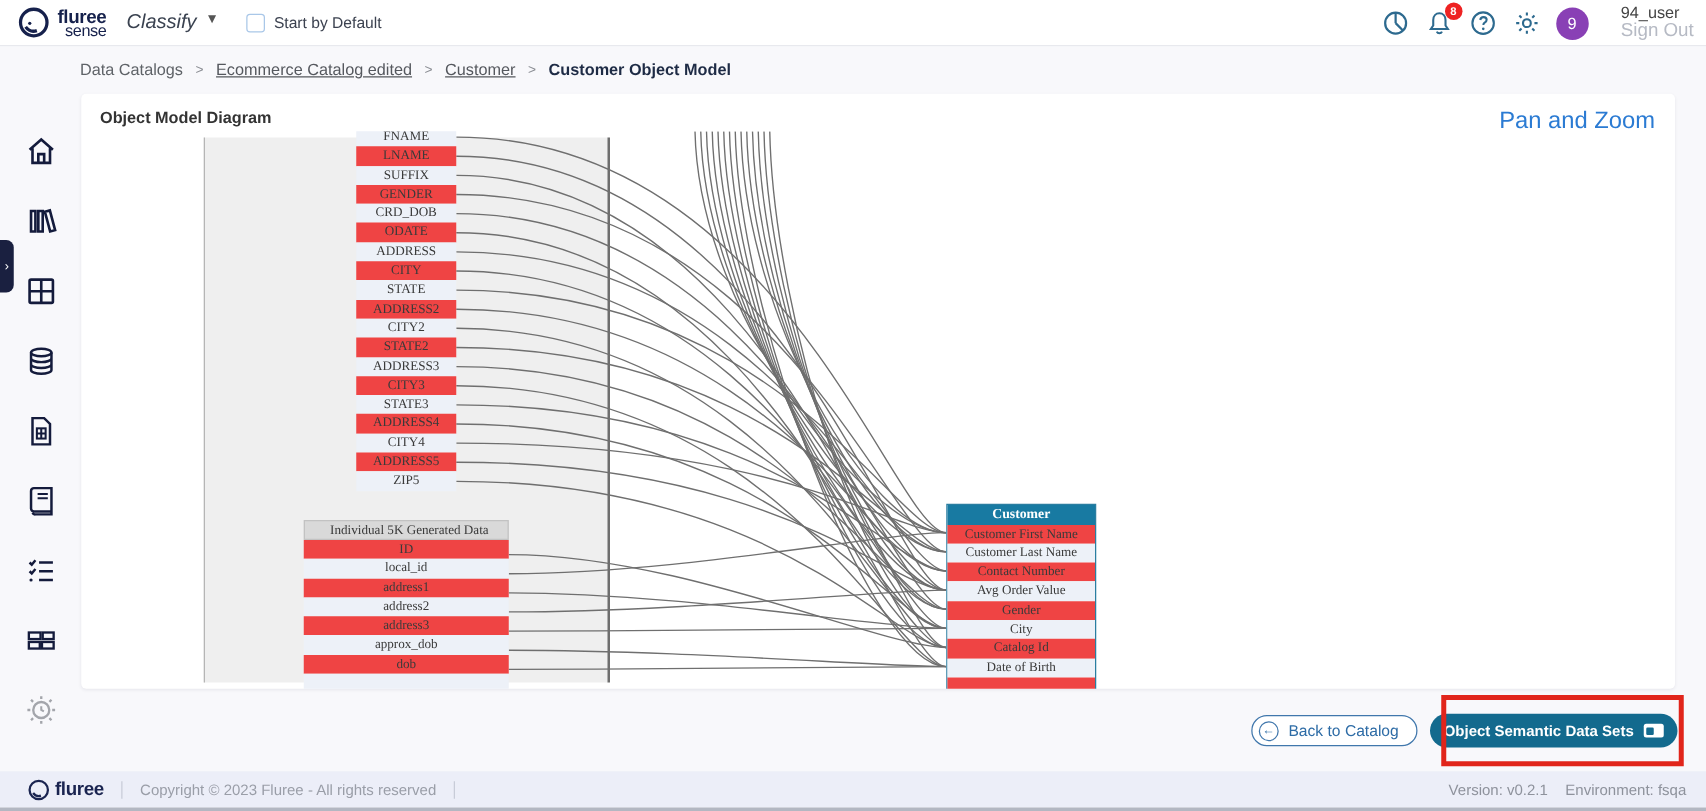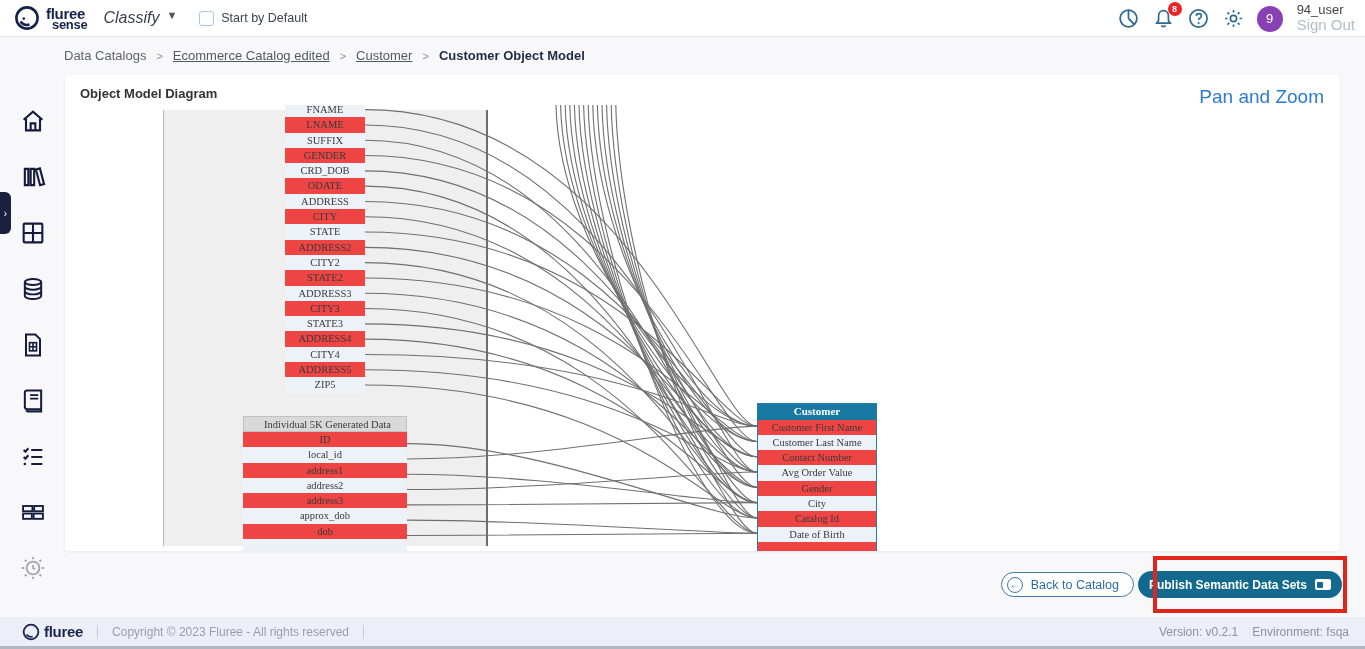--- a/index.html
+++ b/index.html
@@ -5,39 +5,39 @@
   * { margin:0; padding:0; box-sizing:border-box; }
   html,body { width:1365px; height:649px; overflow:hidden; background:#f8f8fb;
     font-family:"Liberation Sans", sans-serif; color:#333; }
 
   
   .topbar { position:absolute; left:0; top:0; width:1365px; height:37px; background:#fff;
     border-bottom:1px solid #e8e9ee; display:flex; align-items:center; z-index:20; }
   .logo { display:flex; align-items:center; gap:6px; margin-left:14px; }
   .logo-text { line-height:1; }
   .logo-text .l1 { font-size:15px; font-weight:bold; color:#16214c; letter-spacing:-.3px; }
-  .logo-text .l2 { font-size:13px; font-weight:bold; color:#16214c; letter-spacing:-.3px; margin-top:-3px; margin-left:6px; }
+  .logo-text .l2 { font-size:13px; font-weight:normal; color:#16214c; letter-spacing:-.3px; margin-top:-3px; margin-left:6px; }
   .classify { display:flex; gap:7px; margin-left:16px; font-size:16px; color:#3a4250; cursor:pointer;font-style:italic; }
   .caret { font-size:11px; color:#555; }
   .chk-wrap { display:flex; align-items:center; gap:7px; margin-left:22px; }
   .chk { width:15px; height:15px; border:1.5px solid #a9c7e8; border-radius:3px; background:#fff; }
   .chk-label { font-size:12.5px; color:#3c4250; }
   .search-pill { position:absolute; left:300px; top:5px; width:390px; height:27px; background:#f1f2f5;
     border-radius:14px; display:flex; align-items:center; padding:0 12px; }
   .search-pill input { flex:1; border:none; outline:none; background:transparent; font-size:14px;
     font-family:"Liberation Sans", sans-serif; color:#3f444c; }
   .search-pill input::placeholder { color:#3f444c; opacity:1; }
   .top-icons { position:absolute; right:10px; top:0; height:37px; display:flex; align-items:center; gap:12px; }
   .tico { width:23px; height:23px; color:#2d6a8f; position:relative; cursor:pointer; }
   .badge { position:absolute; top:-5px; right:-7px; min-width:14px; height:14px; border-radius:7px;
     background:#ee2222; color:#fff; font-size:9px; font-weight:bold; display:flex; align-items:center;
     justify-content:center; padding:0 3px; }
   .avatar { width:26px; height:26px; border-radius:50%; background:#8940b5; color:#fff; font-size:13px;
     display:flex; align-items:center; justify-content:center; cursor:pointer; }
-  .user-block { line-height:1.1; margin-left:2px; }
+  .user-block { line-height:1.1; margin-left:14px; }
   .user-name { font-size:13px; color:#444; }
   .sign-out { font-size:15px; color:#b6bac4; cursor:pointer; }
 
   
   .breadcrumb { position:absolute; left:64px; top:48px; display:flex; align-items:center; gap:10px; font-size:13px; color:#5f6368; }
   .crumb-link { text-decoration:underline; cursor:pointer; color:#55585e; }
   .crumb-sep { color:#8a8d93; font-size:11px; }
   .crumb-current { font-weight:bold; color:#1e2b45; }
 
   
@@ -319,21 +319,21 @@
         </div>
     </div>
   </div>
 </div>
 
 <button class="back-btn">
   <span class="back-arrow">←</span>
   <span>Back to Catalog</span>
 </button>
 <button class="publish-btn">
-  <span>Publish Semantic Data Sets</span>
+  <span>Object Semantic Data Sets</span>
   <span class="pub-icon">
       <span></span>
     </span>
 </button>
 <div class="red-box"></div>
 
 <div class="footer">
   <div class="foot-logo">
     <svg width="18" height="18" viewBox="0 0 26 26">
       <circle cx="13" cy="13" r="10.6" fill="none" stroke="#1a2450" stroke-width="2.6"></circle>

